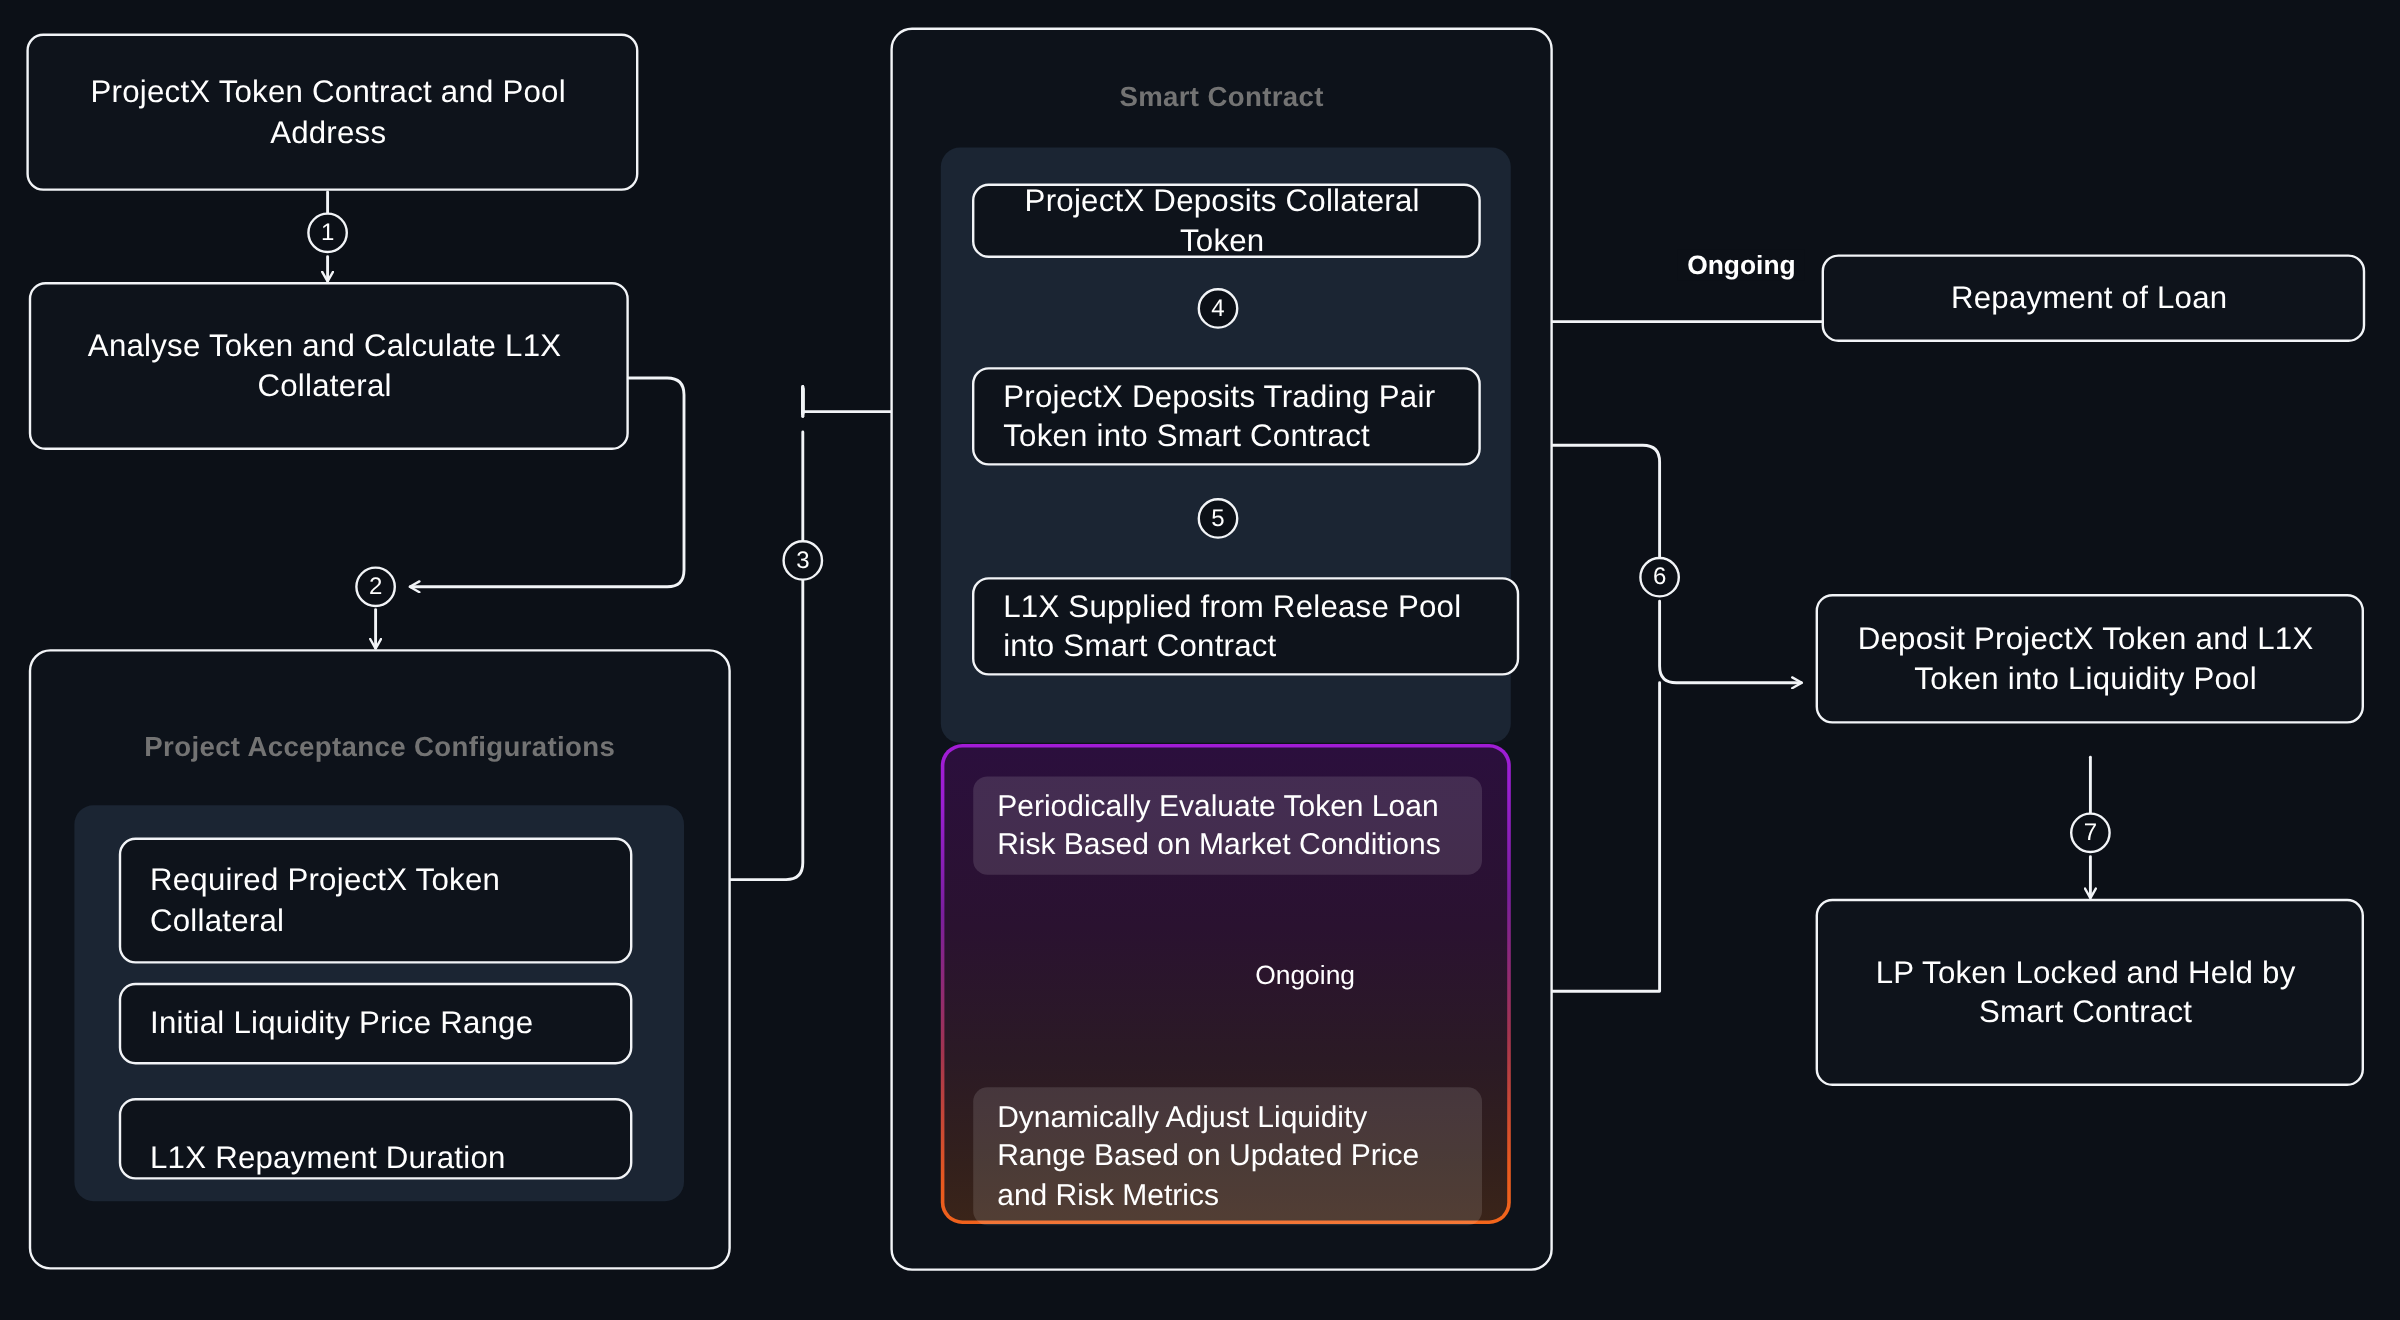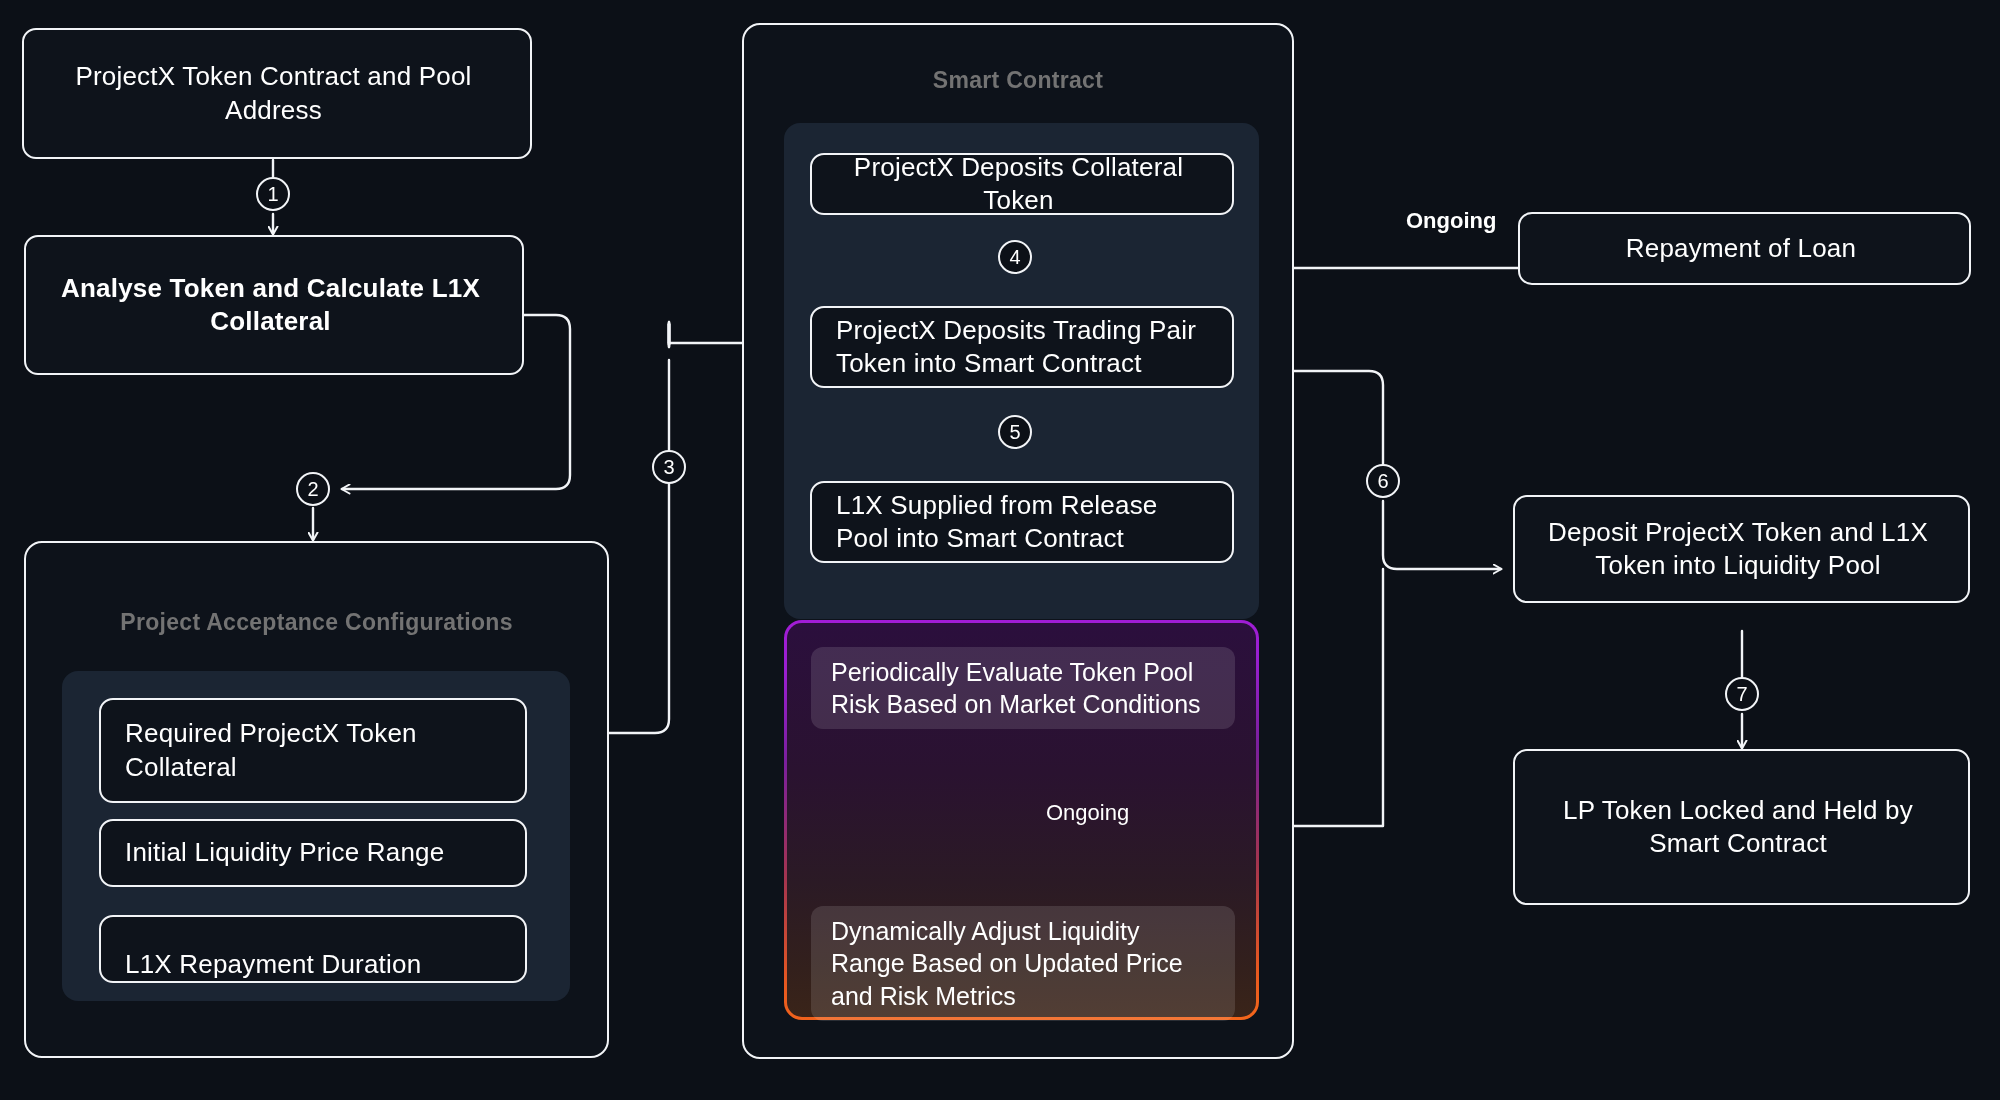--- a/index.html
+++ b/index.html
@@ -149,21 +149,21 @@
       <path d="M1742,714 L1742,748" marker-end="url(#ah)"></path>
 
       <path d="M1017,869 L1017,755" marker-end="url(#ah)"></path>
     </g>
   </svg>
 
   <div class="node center" style="left:22px; top:28px; width:510px; height:131px;">
     <span>ProjectX Token Contract and Pool Address</span>
   </div>
 
-  <div class="node center" style="left:24px; top:235px; width:500px; height:140px;font-weight:bold;">
+  <div class="node center" style="left:24px; top:235px; width:500px; height:140px;">
     <span>Analyse Token and Calculate L1X Collateral</span>
   </div>
 
   <div class="frame" style="left:24px; top:541px; width:585px; height:517px;">
     <div class="frame-title" style="top:66px;">Project Acceptance Configurations</div>
 
     <div class="panel" style="left:36px; top:128px; width:508px; height:330px;"></div>
 
     <div class="node" style="left:73px; top:155px; width:428px; height:105px;">
       <span>Required ProjectX Token Collateral</span>
@@ -184,28 +184,28 @@
     <div class="panel" style="left:40px; top:98px; width:475px; height:496px;"></div>
 
     <div class="node center" style="left:66px; top:128px; width:424px; height:62px;">
       <span>ProjectX Deposits Collateral Token</span>
     </div>
 
     <div class="node" style="left:66px; top:281px; width:424px; height:82px;">
       <span>ProjectX Deposits Trading Pair Token into Smart Contract</span>
     </div>
 
-    <div class="node" style="left:66px; top:456px; width:424px; height:82px;">
+    <div class="node" style="left:66px; top:456px; width:456px; height:82px;">
       <span>L1X Supplied from Release Pool into Smart Contract</span>
     </div>
 
     <div class="gradcard" style="left:40px; top:595px; width:475px; height:400px;">
       <div class="gradcard-inner">
         <div class="glasscard" style="left:24px; top:24px; width:424px; height:82px;">
-          <span>Periodically Evaluate Token Pool Risk Based on Market Conditions</span>
+          <span>Periodically Evaluate Token Loan Risk Based on Market Conditions</span>
         </div>
         <div class="glasscard" style="left:24px; top:256px; width:424px; height:115px;margin-top:27px;">
           <span>Dynamically Adjust Liquidity Range Based on Updated Price and Risk Metrics</span>
         </div>
       </div>
     </div>
   </div>
 
   <div class="node center" style="left:1518px; top:212px; width:453px; height:73px;">
     <span>Repayment of Loan</span>

